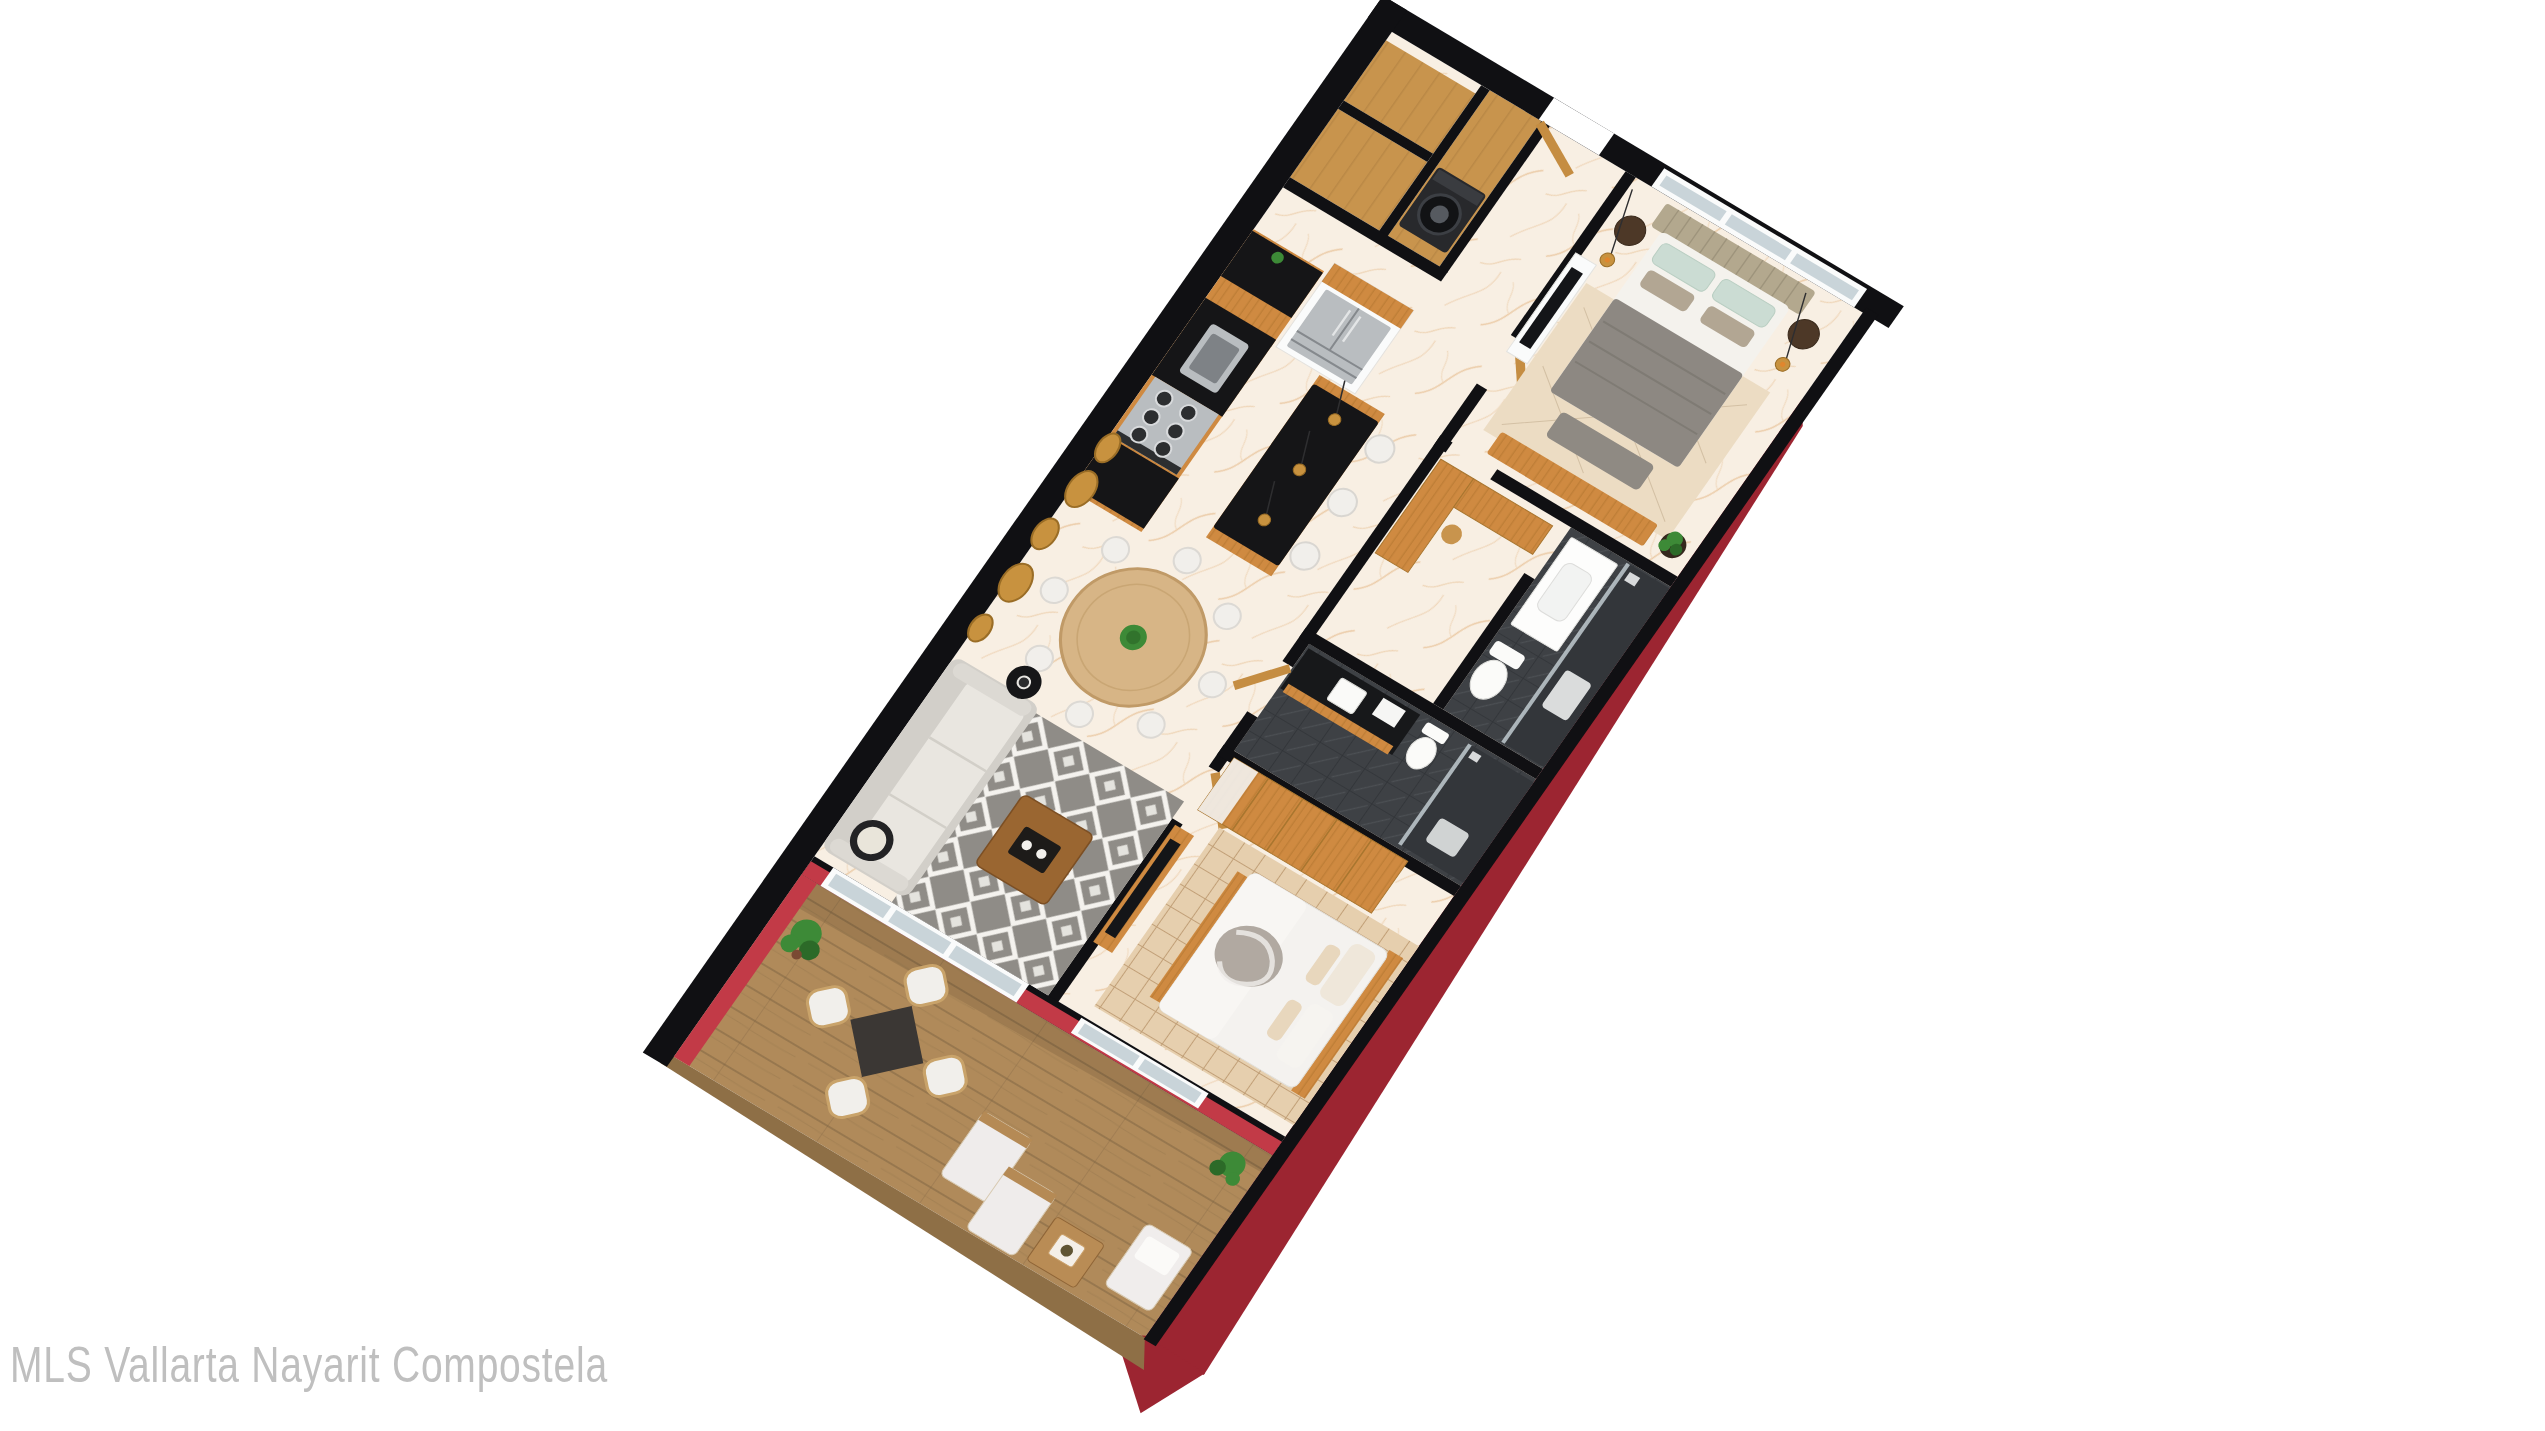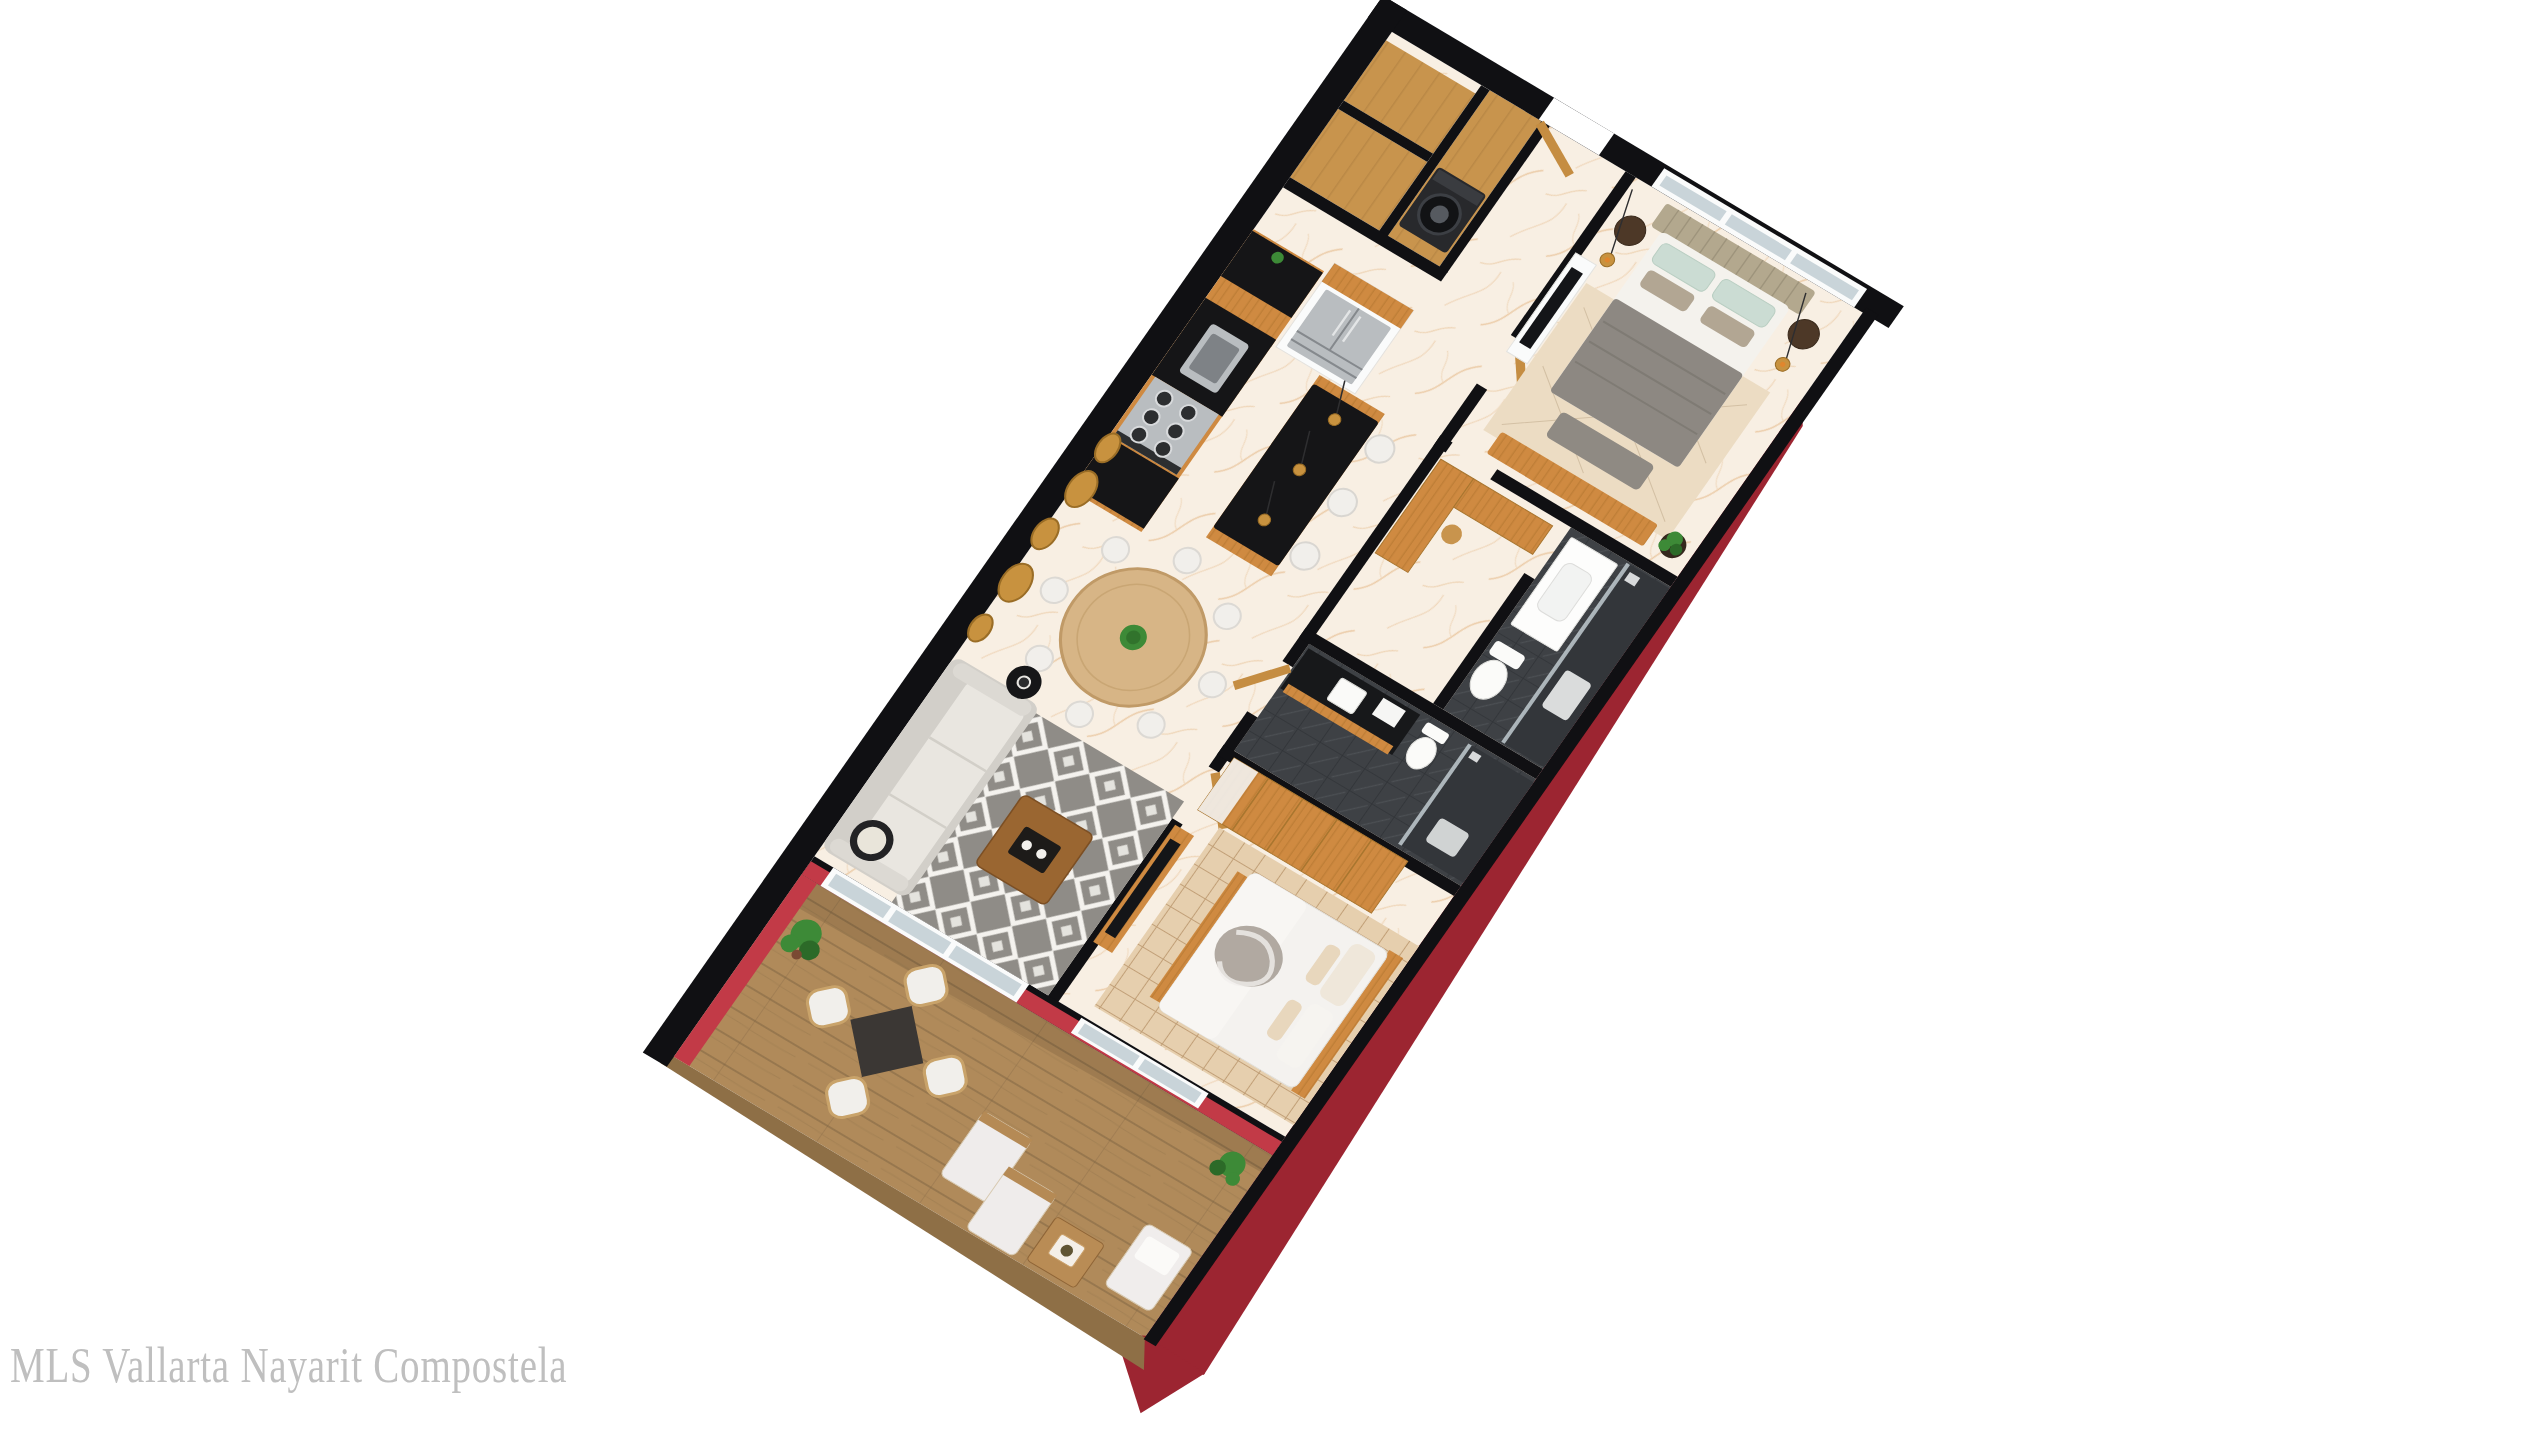--- a/index.html
+++ b/index.html
@@ -8,21 +8,21 @@
     --woodFloor:#c8944d; --deck:#b08a5a; --deckLine:#7c6240; --counter:#151517; --steel:#b9bdc0;
     --steelDark:#85898d; --frameWhite:#fafbfb; --glass:#c9d4d9; --sofa:#d2cfc9; --sofaSeat:#e9e6e0;
     --rugGray:#8f8c87; --rugWhite:#f4f2ee; --tableWood:#d7b586; --chairWhite:#f1efeb; --bedGray:#8d8882;
     --pillowSage:#cbdcd3; --sheetWhite:#f4f2ed; --headboard:#b3a88e; --rugBeige:#ecdcc3; --bed2:#f4f2ef;
     --throwGray:#a8a198; --tileRug:#e6cfae; --tileLine:#c19f77; --bathDark:#3e4145; --bathDarker:#303337;
     --toilet:#fbfbf9; --gold:#c8923f; --goldDark:#9a6d26; --plant:#3d8a37; --plantDark:#2c6a28;
     --nightstand:#4d3827; --bench:#8f8a83; --tv:#141518;
   }
   html,body{margin:0;padding:0;background:var(--bg);}
   .stage{position:relative;width:2545px;height:1431px;background:var(--bg);overflow:hidden;
-         font-family:Liberation Serif, serif;}
+         font-family:Liberation Sans, sans-serif;}
   .stage svg{position:absolute;left:0;top:0;}
   .wm{position:absolute;left:10px;top:1336px;font-size:50px;font-weight:300;letter-spacing:1px;
       color:var(--watermark);transform:scaleX(.78);transform-origin:0 50%;white-space:nowrap;}
   
   .wall{fill:var(--wall);} .marble{fill:var(--marble);} .redO{fill:var(--redOuter);} .redI{fill:var(--redInner);} .counter{fill:var(--counter);} .steel{fill:var(--steel);} .white{fill:var(--frameWhite);}
   .glass{fill:var(--glass);} .chair{fill:var(--chairWhite);} .toilet{fill:var(--toilet);} .gold{fill:var(--gold);}
 </style>
 </head>
 <body>
 

